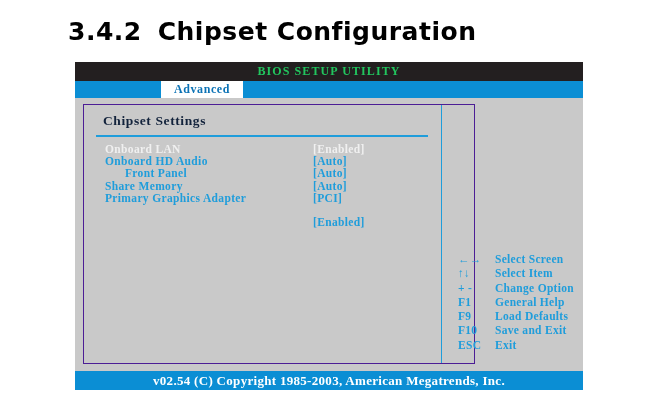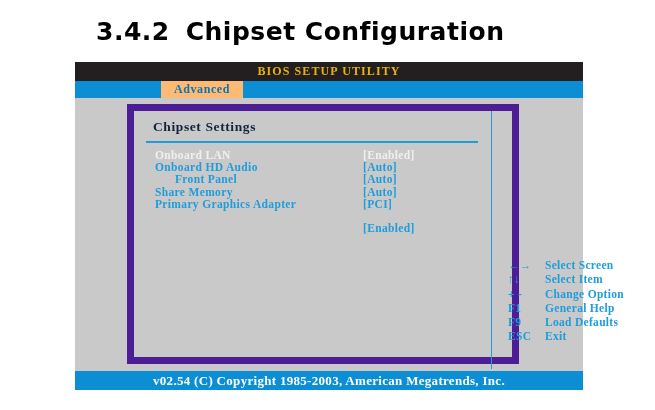--- a/index.html
+++ b/index.html
@@ -20,41 +20,41 @@
     position: absolute;
     left: 68px;
     top: 17px;
     font-family: "DejaVu Sans", sans-serif;
     font-weight: bold;
     font-size: 25px;
     color: #000000;
     letter-spacing: 0.5px;
     white-space: nowrap;
   }
-  #section-heading .num { margin-right: 16px; margin-left: 28px; }
+  #section-heading .num { margin-right: 16px; }
 
   
   #bios-window {
     position: absolute;
     left: 75px;
     top: 62px;
     width: 508px;
     height: 328px;
     background: #c9c9c9;
     box-sizing: border-box;
   }
 
   
   #bios-titlebar {
     position: absolute;
     left: 0; top: 0;
     width: 508px;
     height: 19px;
     background: #231f20;
-    color: #eab308;
+    color: #22c55e;
     font-weight: bold;
     font-size: 12px;
     letter-spacing: 1.1px;
     display: flex;
     align-items: center;
     justify-content: center;
     box-sizing: border-box;
   }
 
   
@@ -65,21 +65,21 @@
     height: 17px;
     background: #0b8ed4;
     box-sizing: border-box;
   }
   #tab-advanced {
     position: absolute;
     left: 86px;
     top: 0;
     width: 82px;
     height: 17px;
-    background: #fdba74;
+    background: #ffffff;
     color: #0b72b5;
     font-weight: bold;
     font-size: 12px;
     letter-spacing: 0.6px;
     display: flex;
     align-items: center;
     justify-content: center;
     box-sizing: border-box;
   }
 
@@ -93,24 +93,23 @@
     box-sizing: border-box;
   }
 
   
   #content-panel {
     position: absolute;
     left: 8px;
     top: 6px;
     width: 392px;
     height: 260px;
-    border: 7px solid #4c1d95;
+    border: 1px solid #4c1d95;
     box-sizing: border-box;
     background: #c9c9c9;
-    margin-left: 44px;
   }
 
   
   #panel-divider {
     position: absolute;
     left: 357px;
     top: 0;
     width: 1px;
     height: 258px;
     background: #1f9ddb;
@@ -325,20 +324,24 @@
           <div class="key-row">
             <span class="key-name">F1</span>
             <span class="key-desc">General Help</span>
           </div>
 
           <div class="key-row">
             <span class="key-name">F9</span>
             <span class="key-desc">Load Defaults</span>
           </div>
 
+          <div class="key-row">
+            <span class="key-name">F10</span>
+            <span class="key-desc">Save and Exit</span>
+          </div>
 
           <div class="key-row">
             <span class="key-name">ESC</span>
             <span class="key-desc">Exit</span>
           </div>
 
         </div>
       </div>
 
     </div>

